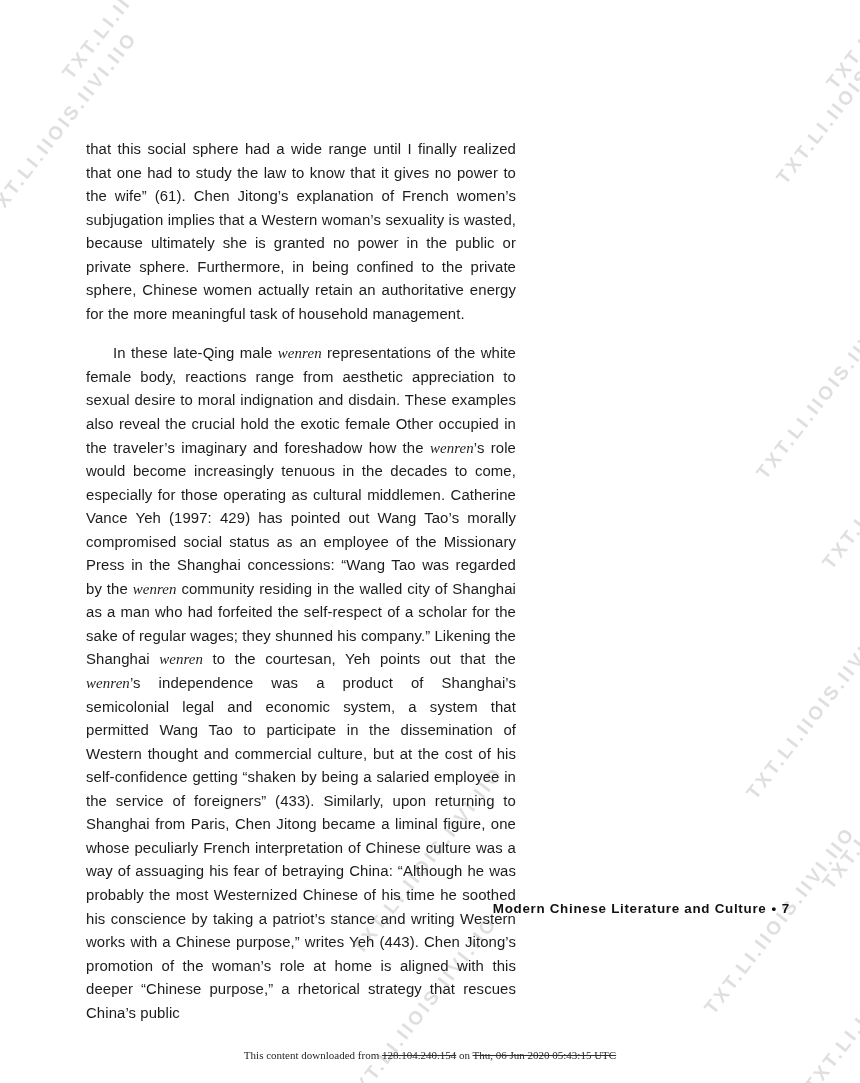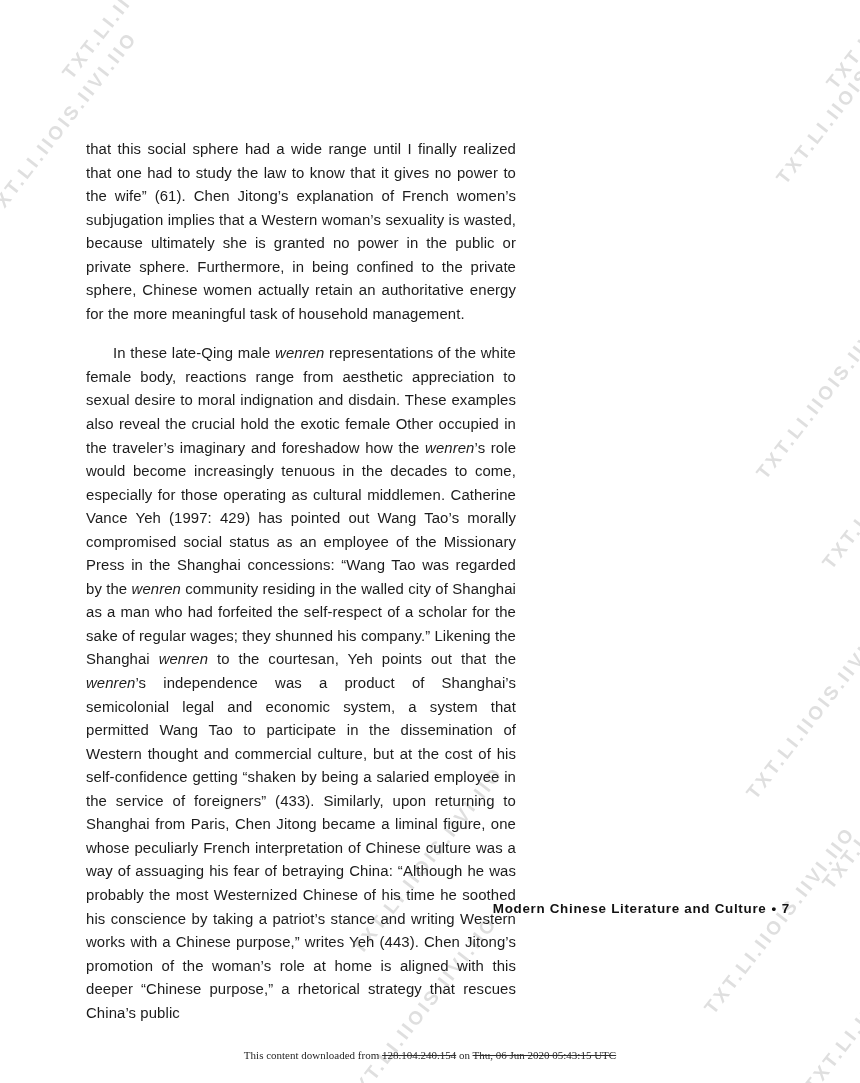--- a/index.html
+++ b/index.html
@@ -32,21 +32,21 @@
     top: 122px;
     width: 462px;
     text-align: justify;
     font-size: 14.9px;
     line-height: 23.55px;
     letter-spacing: 0.1px;
     color: #1c1c1c;
   }
   .para { margin: 16px; }
   .para.indent { text-indent: 27px; }
-  .it { font-style: italic; }
+  .it { font-style: italic; font-family: Liberation Serif, serif; }
   
   .journal-footer {
     position: absolute;
     top: 901px;
     right: 70px;
     font-weight: bold;
     font-size: 13.4px;
     letter-spacing: 0.7px;
     color: #121212;
     white-space: nowrap;

